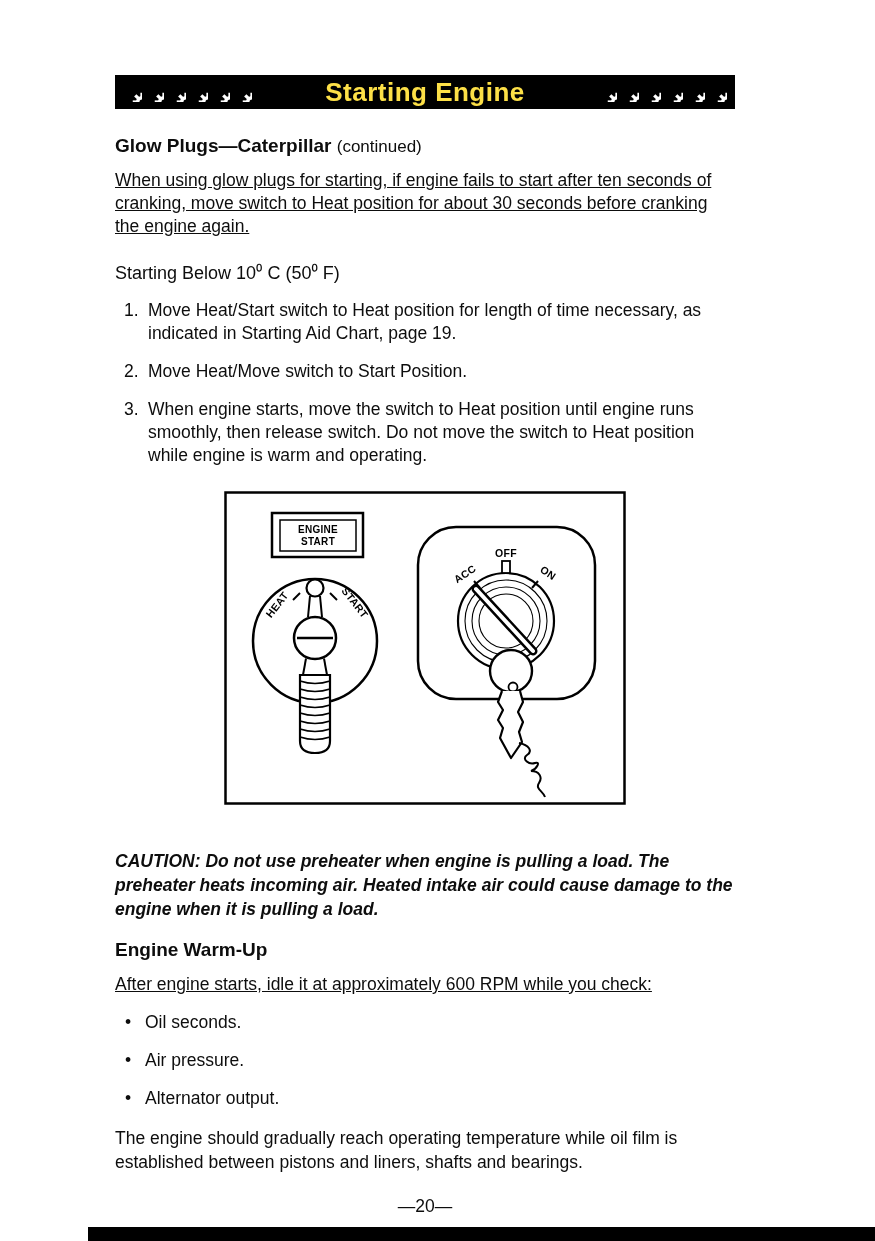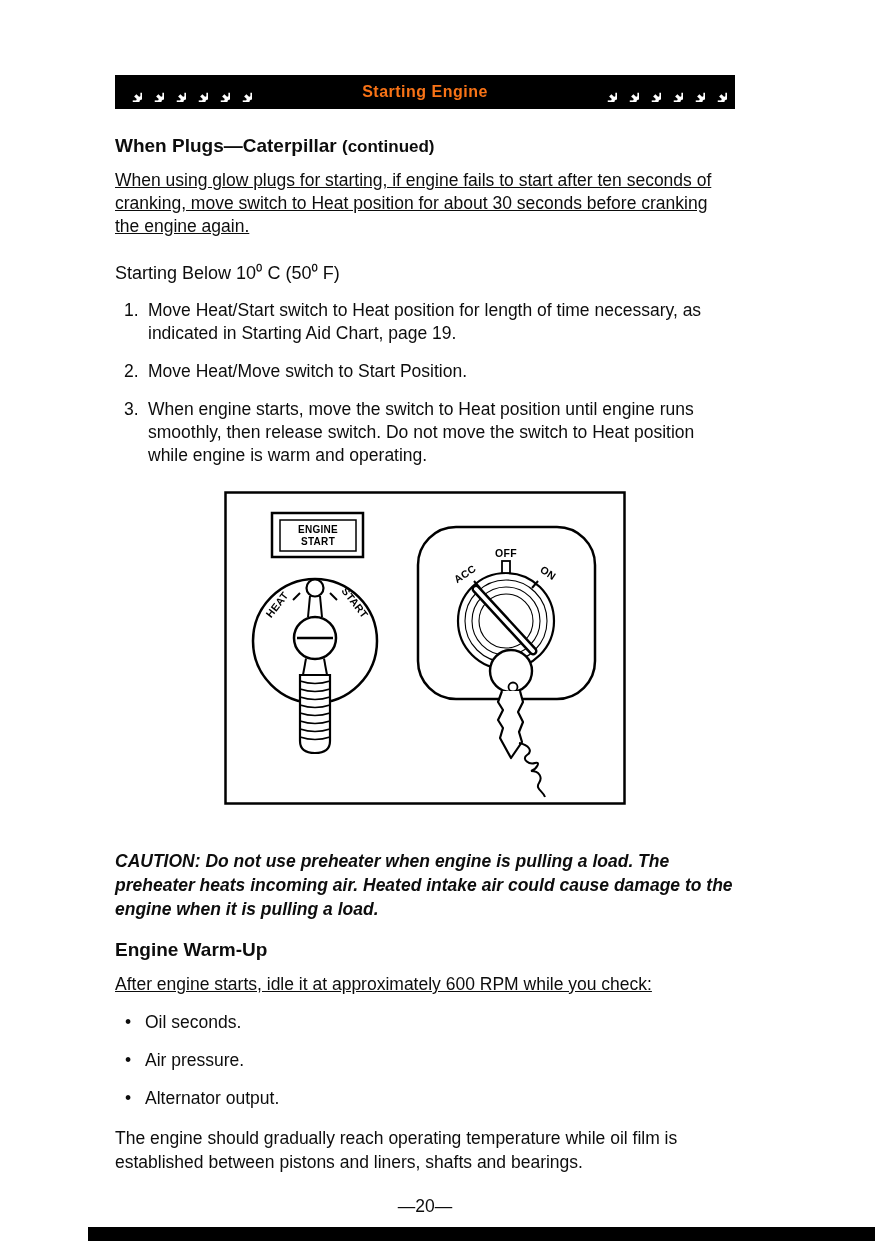--- a/index.html
+++ b/index.html
@@ -18,35 +18,35 @@
   }
   .titlebar {
     height: 34px;
     background: #000;
     display: flex;
     align-items: center;
     justify-content: space-between;
     padding: 0 8px;
   }
   .titlebar .title {
-    color: #f97316;
-    font-weight: bold;
-    font-size: 16px;
+    color: #fde047;
+    font-weight: bold;
+    font-size: 26px;
     letter-spacing: 0.5px;
     white-space: nowrap;
   }
   .gears { display: flex; gap: 3px; align-items: center; }
   .gear  { width: 19px; height: 19px; display: block; }
 
   h2.glow {
     font-size: 19px;
     font-weight: bold;
     margin: 26px 0 12px 0;
   }
-  h2.glow .suffix { font-weight: bold; font-size: 17px; }
+  h2.glow .suffix { font-weight: normal; font-size: 17px; }
 
   p.body {
     font-size: 17.5px;
     line-height: 23px;
     margin: 12px 0 14px 0;
     text-decoration: underline;
   }
   h3.sub {
     font-size: 18px;
     font-weight: normal;
@@ -164,21 +164,21 @@
       <svg class="gear" viewBox="-10 -10 20 20">
           <use href="#gear"></use>
         </svg>
       <svg class="gear" viewBox="-10 -10 20 20">
           <use href="#gear"></use>
         </svg>
     </div>
   </div>
 
   <h2 class="glow">
-    <span>When Plugs—Caterpillar</span>
+    <span>Glow Plugs—Caterpillar</span>
     <span class="suffix">(continued)</span>
   </h2>
 
   <p class="body">When using glow plugs for starting, if engine fails to start after ten seconds of cranking, move switch to Heat position for about 30 seconds before cranking the engine again.</p>
 
   <h3 class="sub">Starting Below 10⁰ C (50⁰ F)</h3>
 
   <div class="step">
     <div class="step-num">1.</div>
     <div class="step-text">Move Heat/Start switch to Heat position for length of time necessary, as indicated in Starting Aid Chart, page 19.</div>

